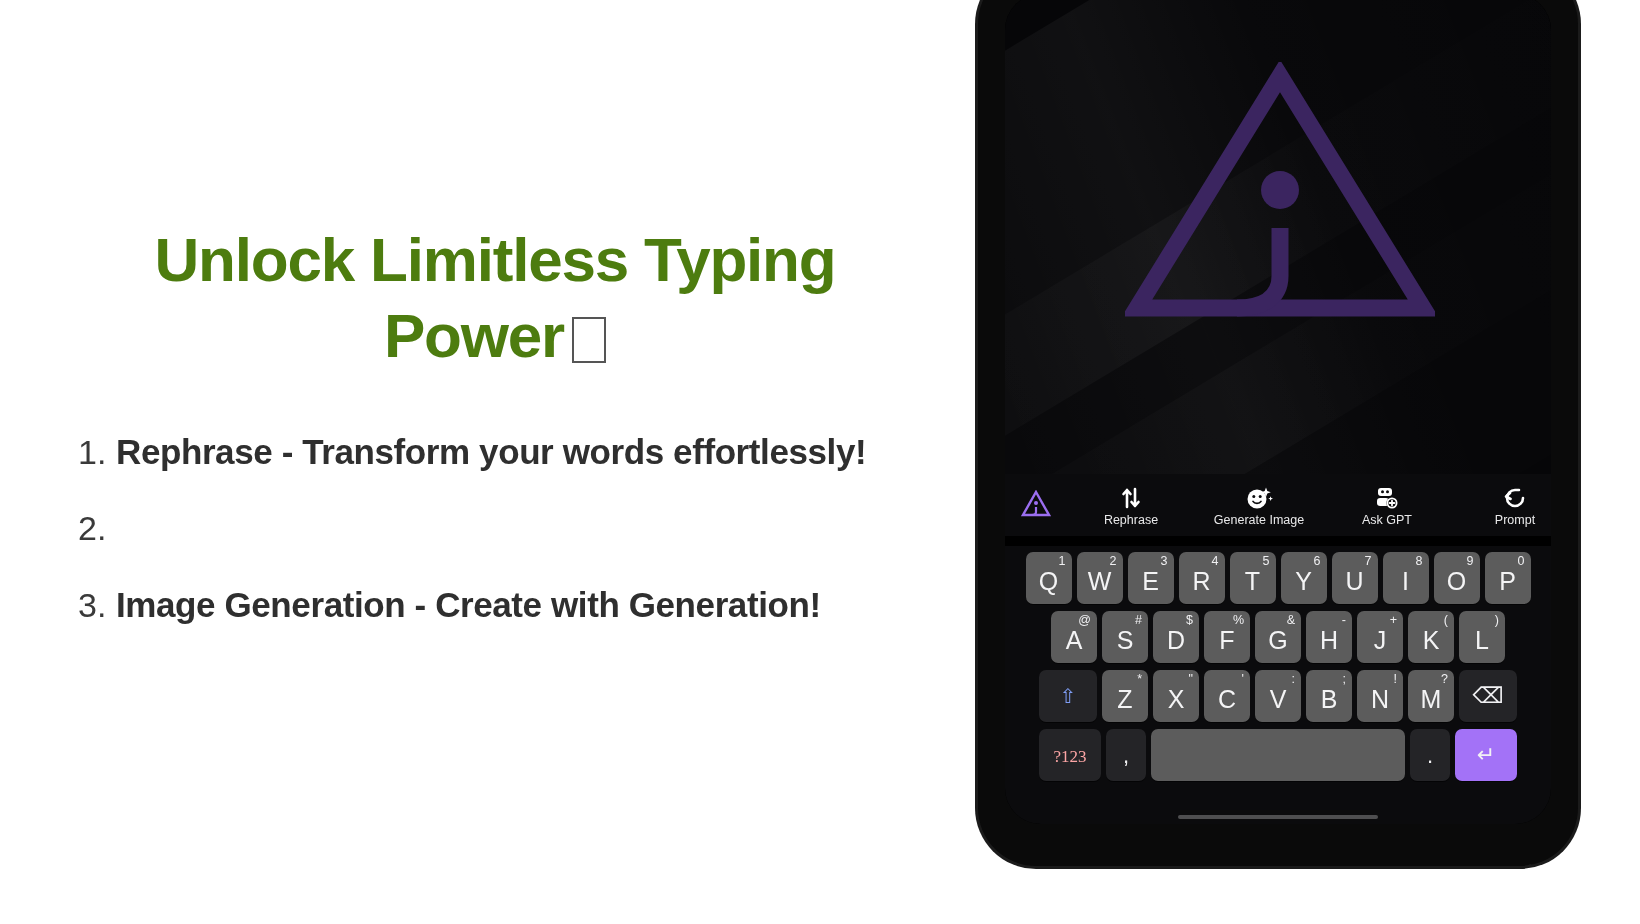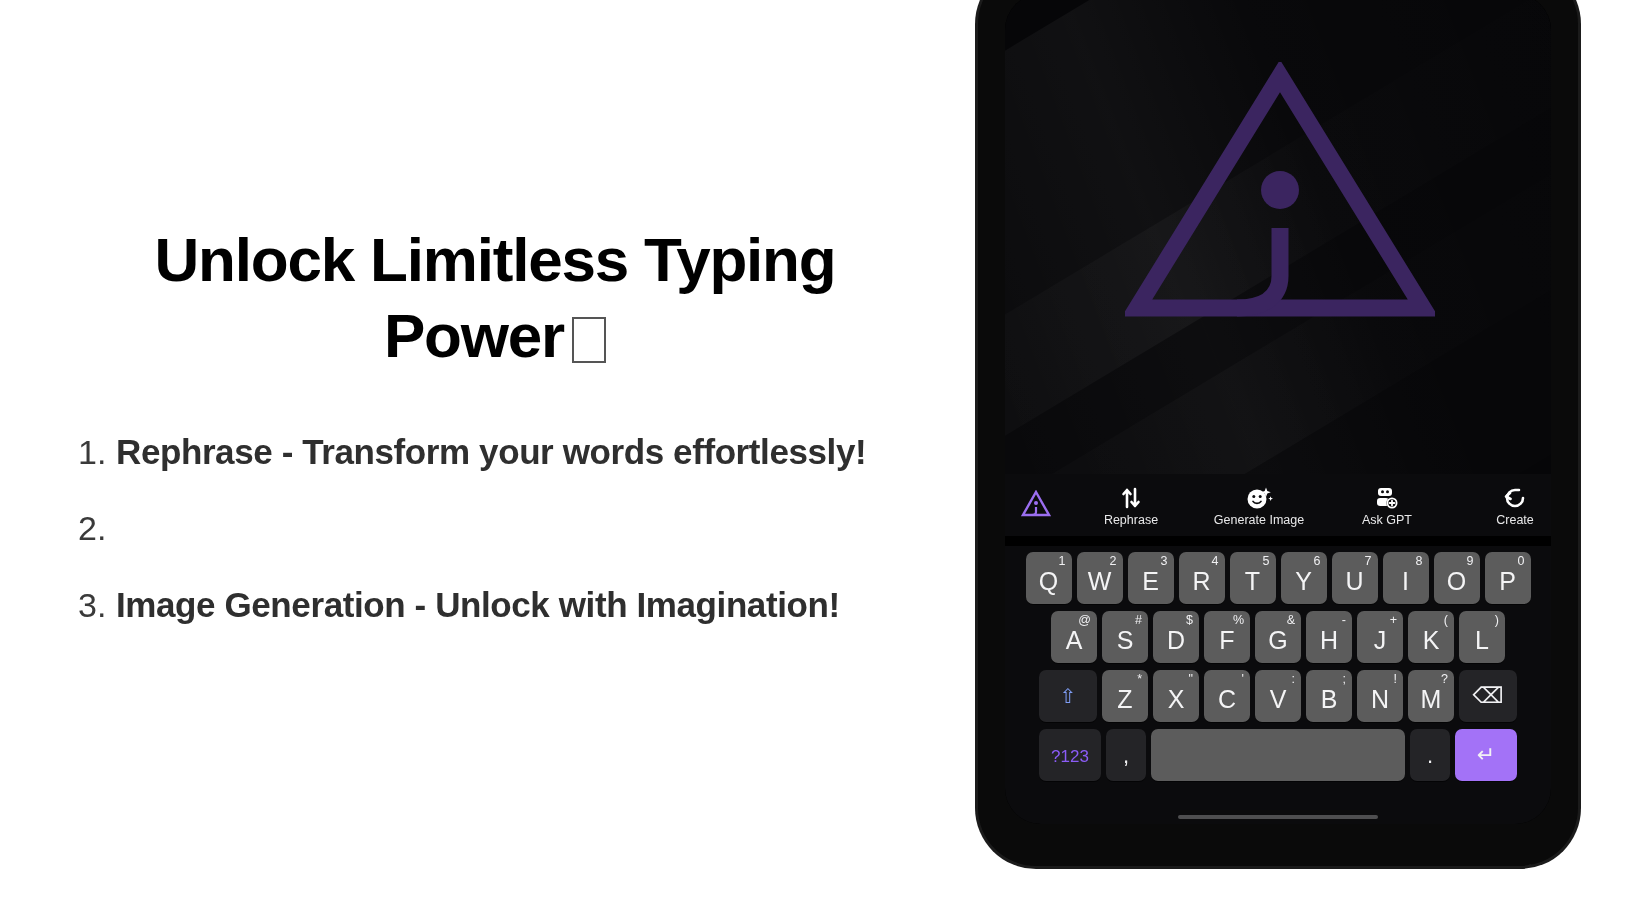--- a/index.html
+++ b/index.html
@@ -25,21 +25,21 @@
   }
   .headline {
     position: absolute;
     left: 60px; top: 222px;
     width: 870px;
     text-align: center;
     font-size: 62px;
     font-weight: 700;
     line-height: 1.22;
     letter-spacing: -1.2px;
-    color: #000000;
+    color: #4d7c0f;
     font-family: "Liberation Sans", sans-serif;
   }
   .headline .tofu {
     display: inline-block;
     width: 34px; height: 46px;
     border: 2px solid #555;
     vertical-align: -6px;
     margin-left: 8px;
     box-sizing: border-box;
     font-size: 0;
@@ -208,22 +208,22 @@
     background: #a372f7;
   }
   .key .glyph {
     font-size: 22px;
     color: #f2f2f4;
     line-height: 1;
   }
   .key.shift .glyph { color: #7f9ef5; font-size: 20px; }
   .key .sym-label {
     font-size: 17px;
-    color: #8b5cf6;
-    font-family: Liberation Sans, sans-serif;
+    color: #fca5a5;
+    font-family: Liberation Serif, serif;
     margin-top: 4px;
   }
   .key .punct {
     font-size: 22px;
     color: #f2f2f4;
     margin-top: 2px;
   }
   .home-indicator {
     position: absolute;
     left: 50%;
@@ -251,21 +251,21 @@
         <span class="feature-num">1.</span>
         <span class="feature-text">Rephrase - Transform your words effortlessly!</span>
       </div>
 
       <div class="feature-row">
         <span class="feature-num">2.</span>
       </div>
 
       <div class="feature-row">
         <span class="feature-num">3.</span>
-        <span class="feature-text">Image Generation - Unlock with Imagination!</span>
+        <span class="feature-text">Image Generation - Create with Generation!</span>
       </div>
 
     </div>
   </div>
 
   <div class="phone-frame">
     <div class="phone-screen">
 
       <div class="wallpaper">
         <div class="wp-sheen a"></div>
@@ -332,21 +332,21 @@
           <span class="ai-label">Ask GPT</span>
         </div>
 
         <div class="ai-item feat">
           <div class="ai-icon">
             <svg width="26" height="26" viewBox="0 0 26 26">
               <path d="M21 13 A8 8 0 1 1 13 5 L17 5" stroke="#ffffff" stroke-width="2.6" fill="none" stroke-linecap="round"></path>
               <path d="M8 8 L4 11.5 L8.6 14" stroke="#ffffff" stroke-width="2.6" fill="none" stroke-linecap="round" stroke-linejoin="round"></path>
             </svg>
           </div>
-          <span class="ai-label">Create</span>
+          <span class="ai-label">Prompt</span>
         </div>
 
       </div>
 
       <div class="keyboard">
 
         <div class="kb-row">
           <div class="key">
               <span class="sup">1</span>
               <span class="main">Q</span>

